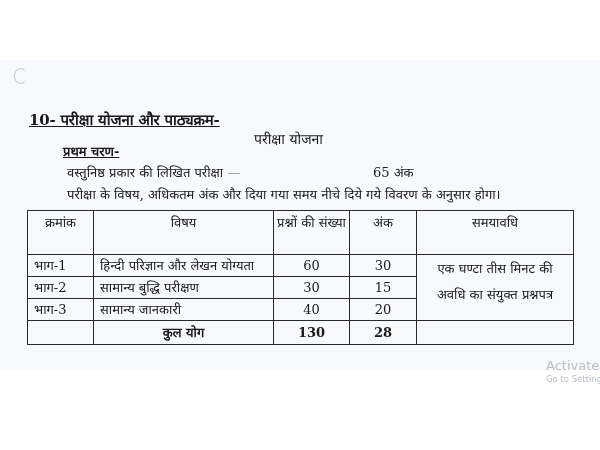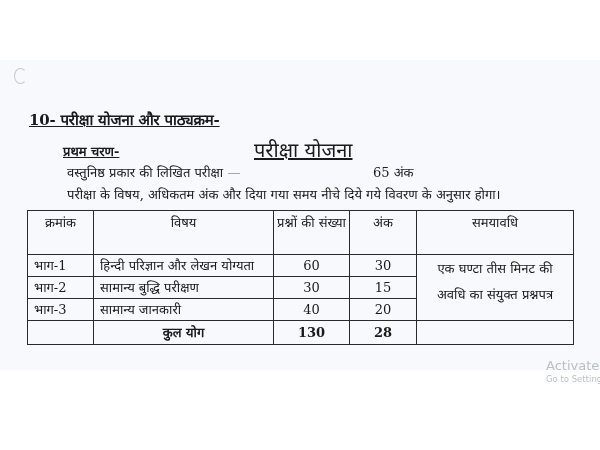--- a/index.html
+++ b/index.html
@@ -17,22 +17,22 @@
   .ring {
     position: absolute; left: 14px; top: 68px; width: 11px; height: 14px;
     border: 1.5px solid #c8c8c8; border-radius: 50%; border-right-color: transparent;
   }
   .heading {
     position: absolute; left: 29px; top: 93px;
     font-size: 15px; font-weight: bold; text-decoration: underline;
     white-space: nowrap; letter-spacing: -0.2px; margin-top: 16px;
   }
   .subheading {
-    position: absolute; left: 254px; top: 136px;
-    font-size: 20px; text-decoration: underline; white-space: nowrap;
+    position: absolute; left: 254px; top: 129px;
+    font-size: 14px; white-space: nowrap;
   }
   .stage {
     position: absolute; left: 63px; top: 142px;
     font-size: 13px; font-weight: bold; text-decoration: underline; white-space: nowrap;
   }
   .line1 {
     position: absolute; left: 67px; top: 163px; font-size: 13px; white-space: nowrap;
   }
   .line1-value {
     position: absolute; left: 373px; top: 163px; font-size: 13px; white-space: nowrap;

